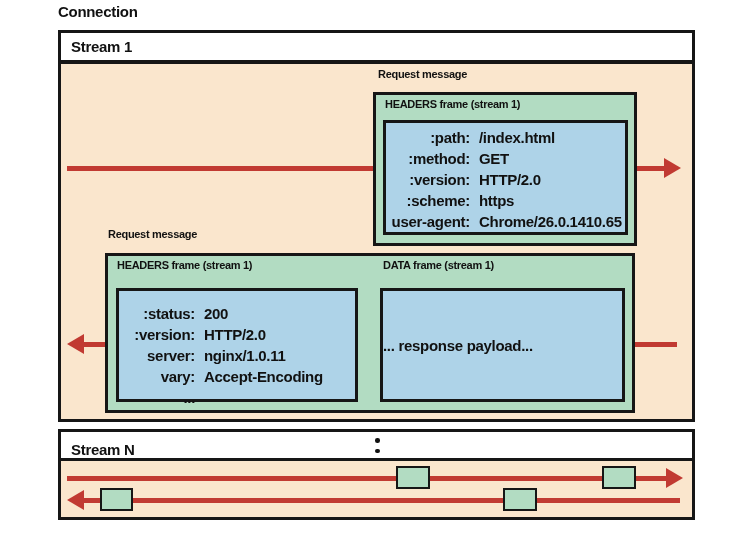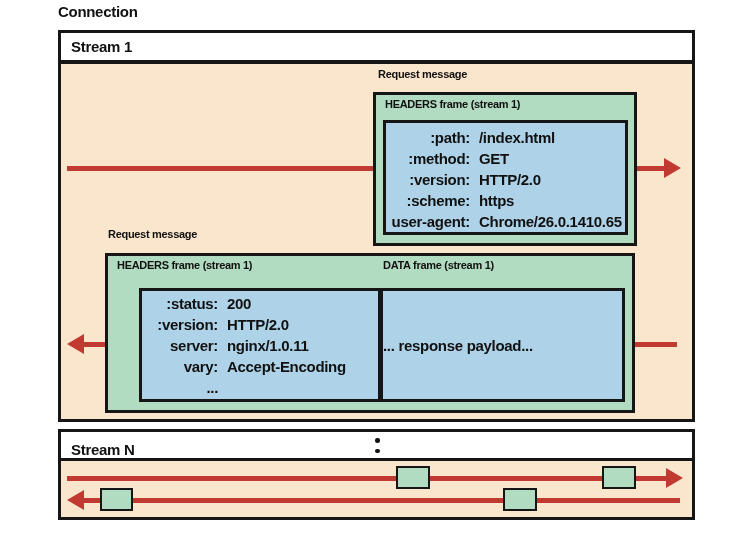--- a/index.html
+++ b/index.html
@@ -30,21 +30,21 @@
   .resp-label{left:47px;top:164px;}
 
   .frame-box{position:absolute;background:var(--frame-green);border:3px solid var(--ink);box-sizing:border-box;}
   .req-frame{left:312px;top:28px;width:264px;height:154px;}
   .resp-frame{left:44px;top:189px;width:530px;height:160px;}
   .frame-title{position:absolute;left:9px;top:3px;font-size:11px;white-space:nowrap;}
   .frame-title.data-title{left:275px;}
 
   .hdr-box{position:absolute;background:var(--frame-blue);border:3px solid var(--ink);box-sizing:border-box;font-size:15px;}
   .req-hdr{left:7px;top:25px;width:245px;height:115px;padding-top:4px;}
-  .resp-hdr{left:8px;top:32px;width:242px;height:114px;padding-top:2px;margin-left:23px;}
+  .resp-hdr{left:8px;top:32px;width:242px;height:114px;padding-top:12px;}
   .data-box{left:272px;top:32px;width:245px;height:114px;display:flex;align-items:center;justify-content:flex-start;}
   .row{display:flex;line-height:21px;white-space:nowrap;}
   .k{display:inline-block;text-align:right;}
   .req-hdr .k{width:84px;}
   .resp-hdr .k{width:76px;}
   .v{margin-left:9px;}
 
   .line{position:absolute;height:5px;background:var(--arrow-red);}
   .tri{position:absolute;width:0;height:0;border-top:10px solid transparent;border-bottom:10px solid transparent;}
   .tri-right{border-left:17px solid var(--arrow-red);}

